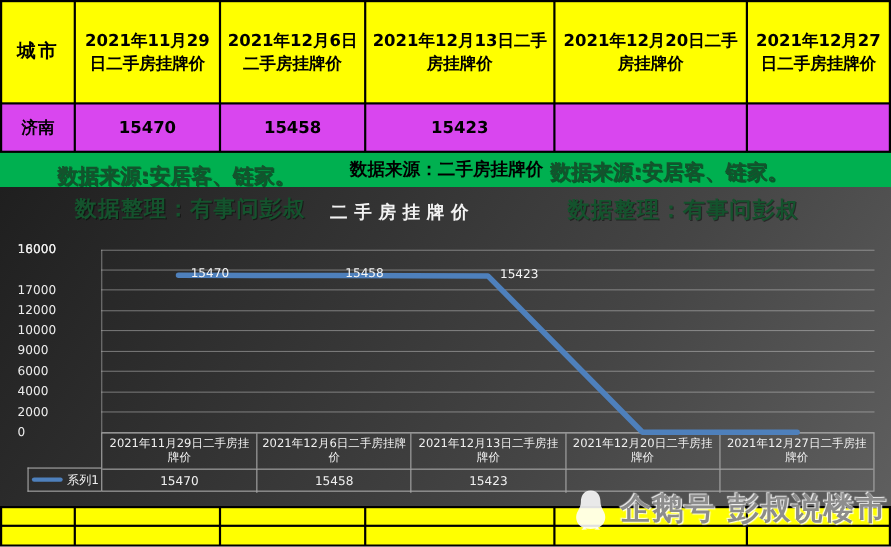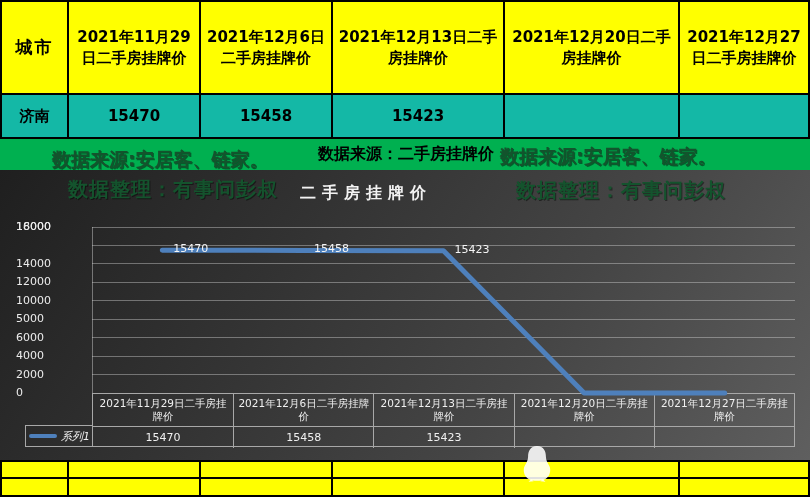--- a/index.html
+++ b/index.html
@@ -12,21 +12,21 @@
     position:absolute; left:0; top:0; width:810px; height:168px;
     display:grid; grid-template-columns:65px 130px 130px 170px 173px 128px;
     grid-template-rows:91px 42px; gap:2px; padding:2px; background:#000;
   }
   .top-table .cell {
     display:flex; align-items:center; justify-content:center; text-align:center;
     font-weight:bold; font-size:15px; line-height:1.4; color:#000; padding:0 3px;
   }
   .top-table .th { background:#FFFF00; }
   .top-table .th.city { font-size:17px; letter-spacing:2px; }
-  .top-table .td { background:#14b8a6; }
+  .top-table .td { background:#d946ef; }
 
   
   .note-band { position:absolute; left:0; top:139; top:139px; width:810px; height:31px; background:#00B050; }
   .note-center {
     position:absolute; left:318px; top:144px; font-size:16px; font-weight:bold; color:#000;
   }
   .blue-note {
     position:absolute; z-index:6; font-weight:bold; color:#14532d;
     text-shadow:1px 1px 0 rgba(0,0,0,0.45);
     white-space:nowrap;
@@ -60,21 +60,21 @@
   .chart-table .c { border-left:1px solid #a8a8a8; display:flex; align-items:center; justify-content:center; text-align:center; }
   .chart-table .c:nth-child(5n+1) { border-left:none; }
   .chart-table .ch { font-size:10.5px; line-height:13px; padding:1px 4px; }
   .chart-table .cv { border-top:1px solid #a8a8a8; font-size:11px; }
 
   .legend-cell {
     position:absolute; left:25px; top:255px; width:67px; height:22px; z-index:3;
     border:1px solid #a8a8a8; border-right:none; display:flex; align-items:center; gap:4px; padding-left:3px;
   }
   .legend-swatch { width:28px; height:4px; border-radius:2px; background:#4E80BC; }
-  .legend-label { font-size:11px; color:#f0f0f0;font-style:italic; }
+  .legend-label { font-size:11px; color:#f0f0f0; }
 
   
   .footer-table {
     position:absolute; left:0; top:460px; width:810px; height:37px;
     display:grid; grid-template-columns:65px 130px 130px 170px 173px 128px;
     grid-template-rows:15px 16px; gap:2px; padding:2px; background:#000;
   }
   .footer-table .fcell { background:#FFFF00; }
 
   
@@ -126,24 +126,24 @@
         <div class="gridline" style="top: 93.3889px;"></div>
         <div class="gridline" style="top: 74.9444px;"></div>
         <div class="gridline" style="top: 56.5px;"></div>
       </div>
     <div class="y-axis-line"></div>
     <div id="tick-layer">
         <div class="y-tick" style="top: 216px;">0</div>
         <div class="y-tick" style="top: 197.556px;">2000</div>
         <div class="y-tick" style="top: 179.111px;">4000</div>
         <div class="y-tick" style="top: 160.667px;">6000</div>
-        <div class="y-tick" style="top: 142.222px;">5000</div>
+        <div class="y-tick" style="top: 142.222px;">9000</div>
         <div class="y-tick" style="top: 123.778px;">10000</div>
         <div class="y-tick" style="top: 105.333px;">12000</div>
-        <div class="y-tick" style="top: 86.8889px;">14000</div>
+        <div class="y-tick" style="top: 86.8889px;">17000</div>
         <div class="y-tick" style="top: 50px;">16000</div>
         <div class="y-tick" style="top: 50px;">18000</div>
       </div>
 
     <div class="chart-table">
       <div class="c ch">2021年11月29日二手房挂牌价</div>
       <div class="c ch">2021年12月6日二手房挂牌价</div>
       <div class="c ch">2021年12月13日二手房挂牌价</div>
       <div class="c ch">2021年12月20日二手房挂牌价</div>
       <div class="c ch">2021年12月27日二手房挂牌价</div>
@@ -182,15 +182,16 @@
     <div class="fcell"></div>
     <div class="fcell"></div>
     <div class="fcell"></div>
   </div>
 
   <div class="watermark">
     <svg width="34" height="38" viewBox="0 0 40 44">
       <path d="M20 2 C12 2 9.5 8.5 9.5 14.5 C9.5 18.5 7.5 21.5 5.5 25.5 C3.2 30 4.5 38 10.5 41 C13.5 42.5 16.5 43 20 43 C23.5 43 26.5 42.5 29.5 41 C35.5 38 36.8 30 34.5 25.5 C32.5 21.5 30.5 18.5 30.5 14.5 C30.5 8.5 28 2 20 2 Z" fill="#ffffff" opacity="0.88"></path>
       <path d="M13 41 L10 44 L16 43.5 Z M27 41 L30 44 L24 43.5 Z" fill="#ffffff" opacity="0.88"></path>
     </svg>
+    <div class="wm-text">企鹅号 彭叔说楼市</div>
   </div>
 
 </div>
 
 </body></html>

